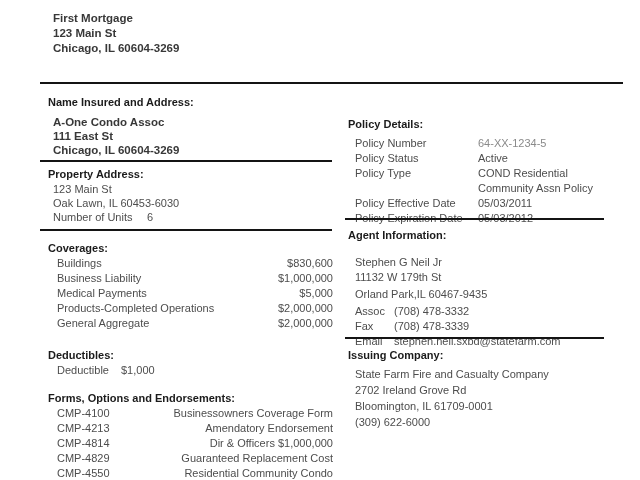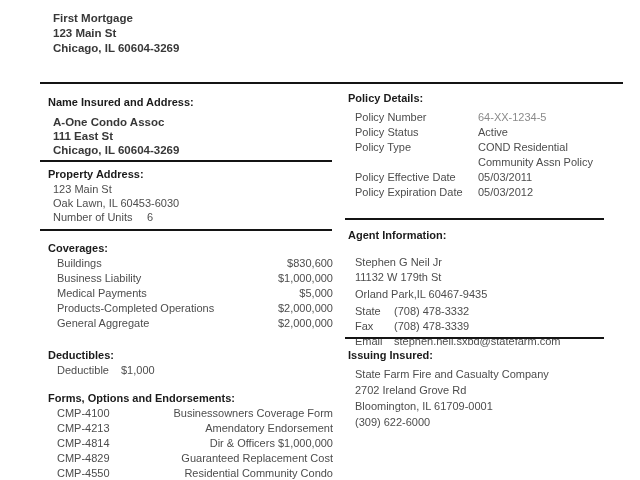--- a/index.html
+++ b/index.html
@@ -22,21 +22,21 @@
   .units-label{display:inline-block;width:94px;}
   #coverages{top:241px;}
   .crow{display:flex;justify-content:space-between;padding-left:17px;line-height:15px;}
   #deductibles{top:348px;}
   #deductibles .drow{padding-left:17px;line-height:15px;}
   #deductibles .amt{margin-left:12px;}
   #forms{top:391px;}
   .frow{display:flex;justify-content:space-between;padding-left:17px;line-height:15px;}
   
   .rightcol{left:345px;width:260px;}
-  #policy{top:91px;}
+  #policy{top:117px;}
   #policy .rows{margin-top:4px;}
   .prow{display:flex;line-height:15px;}
   .plabel{box-sizing:border-box;width:133px;padding-left:10px;flex:none;}
   .pvalue{white-space:nowrap;}
   .muted{color:#8a8a8a;}
   #agent{top:228px;}
   #agent .lines{margin-top:12px;padding-left:10px;line-height:15px;}
   #agent .gap{margin-top:2px;}
   .contact{display:flex;line-height:15px;}
   .clabel{box-sizing:border-box;width:49px;padding-left:10px;flex:none;}
@@ -174,38 +174,38 @@
 
   <div id="agent" class="abs rightcol">
     <div class="sec-h" style="padding-left:3px;">Agent Information:</div>
     <div class="lines">
       <div>Stephen G Neil Jr</div>
       <div>11132 W 179th St</div>
       <div class="gap">Orland Park,IL 60467-9435</div>
     </div>
     <div class="gap">
       <div class="contact">
-        <span class="clabel">State</span>
+        <span class="clabel">Assoc</span>
         <span>(708) 478-3332</span>
       </div>
       <div class="contact">
         <span class="clabel">Fax</span>
         <span>(708) 478-3339</span>
       </div>
       <div class="contact">
         <span class="clabel">Email</span>
         <span>stephen.neil.sxbd@statefarm.com</span>
       </div>
     </div>
   </div>
 
   <div id="hr-right-2" class="hr"></div>
 
   <div id="issuing" class="abs rightcol">
-    <div class="sec-h" style="padding-left:3px;">Issuing Insured:</div>
+    <div class="sec-h" style="padding-left:3px;">Issuing Company:</div>
     <div class="lines">
       <div>State Farm Fire and Casualty Company</div>
       <div>2702 Ireland Grove Rd</div>
       <div>Bloomington, IL 61709-0001</div>
       <div>(309) 622-6000</div>
     </div>
   </div>
 
 </div>
 

